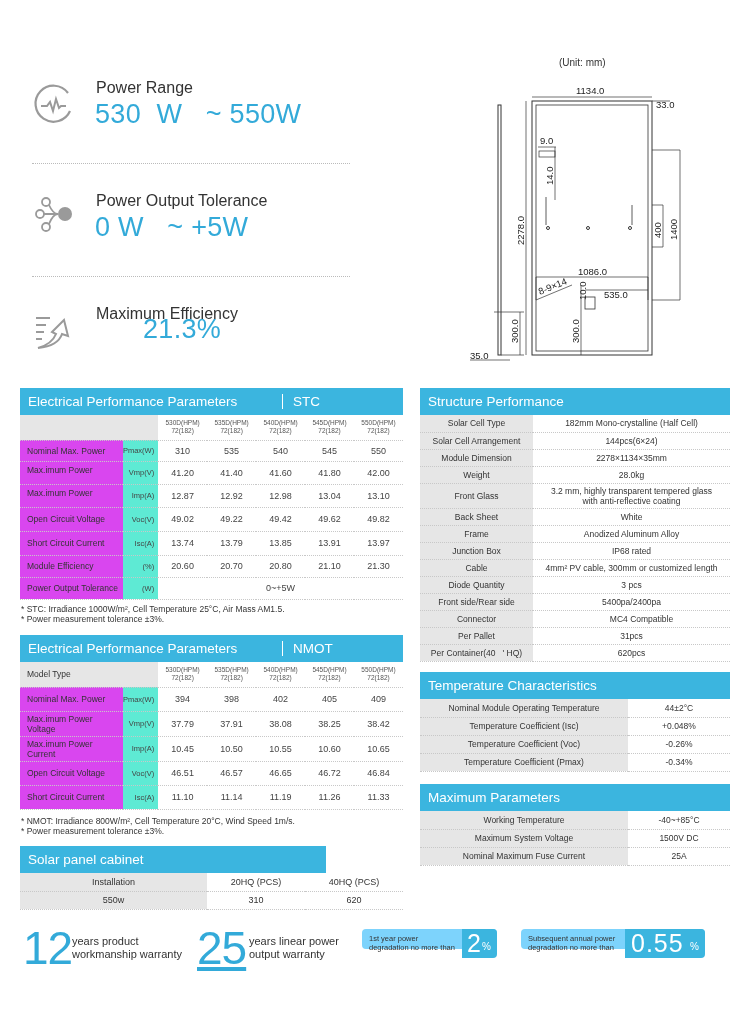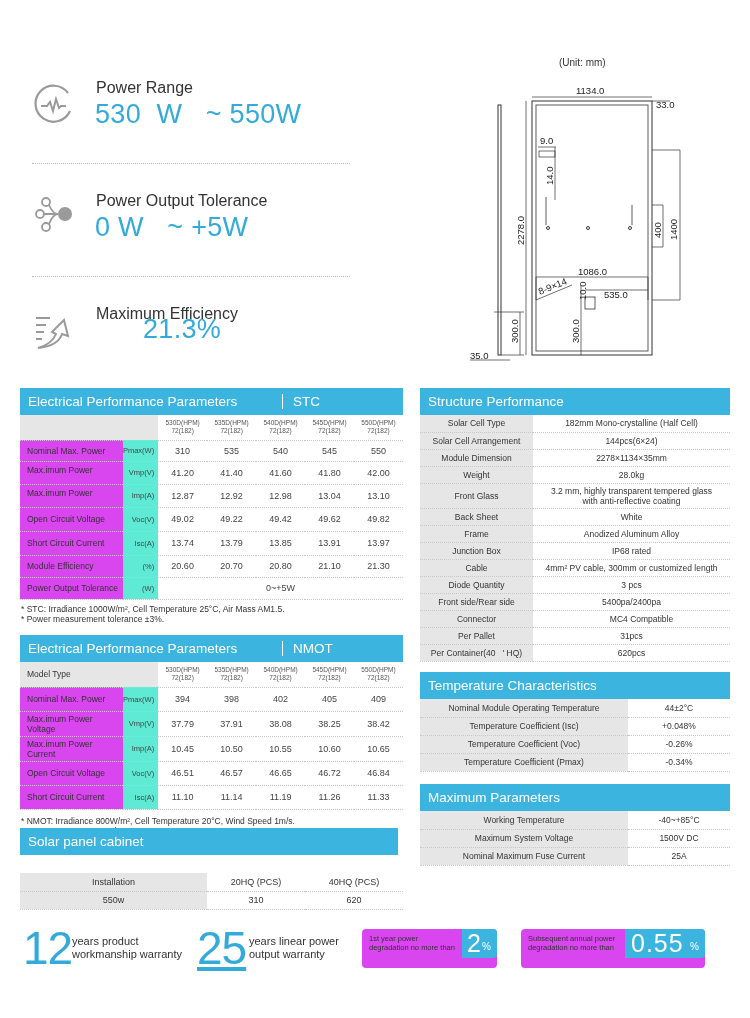--- a/index.html
+++ b/index.html
@@ -38,21 +38,21 @@
   .rtab td.v { background: #fff; }
 
   
   .ctab { position: absolute; left: 20px; width: 383px; font-size: 9px; color: #333; }
   .ctab td { border-bottom: 1px dotted #c8c8c8; text-align: center; height: 18px; }
   .ctab td.k { background: #e6e6e6; width: 187px; }
 
   
   .big { position: absolute; font-size: 46px; color: #33aad9; line-height: 46px; letter-spacing: -1px; }
   .wtxt { position: absolute; font-size: 11px; color: #333; line-height: 13px; }
-  .deg { position: absolute; height: 39px; background: #d946ef; border-radius: 4px; }
+  .deg { position: absolute; height: 20px; background: #7dd3fc; border-radius: 4px; }
   .deg .t { position: absolute; left: 7px; top: 5px; font-size: 7.5px; line-height: 9px; color: #333; white-space: nowrap; }
   .deg .b { position: absolute; top: 0; right: 0; height: 29px; background: #3bb5df; color: #fff; border-radius: 0 4px 4px 0; white-space: nowrap; }
 
   
   .dim { font-family: "Liberation Sans", sans-serif; font-size: 9.5px; fill: #222; }
 </style>
 </head>
 <body>
 
 <div class="hl" style="top:76px;height:60px;">
@@ -298,21 +298,21 @@
         <td class="val">11.26</td>
         <td class="val">11.33</td>
       </tr>
     </tbody>
   </table>
 <div class="note" style="top:816px;">
   <div>* NMOT: Irradiance 800W/m², Cell Temperature 20°C, Wind Speed 1m/s.</div>
   <div>* Power measurement tolerance ±3%.</div>
 </div>
 
-<div class="sec-head" style="left:20px;top:828px;width:378px;height:27px;font-size:13.5px;">
+<div class="sec-head" style="left:20px;top:846px;width:306px;height:27px;font-size:13.5px;">
   <span>Solar panel cabinet</span>
 </div>
 <table class="ctab" style="top:873px;">
   <tbody>
       <tr>
     <td class="k">Installation</td>
     <td>20HQ (PCS)</td>
     <td>40HQ (PCS)</td>
   </tr>
   <tr>

